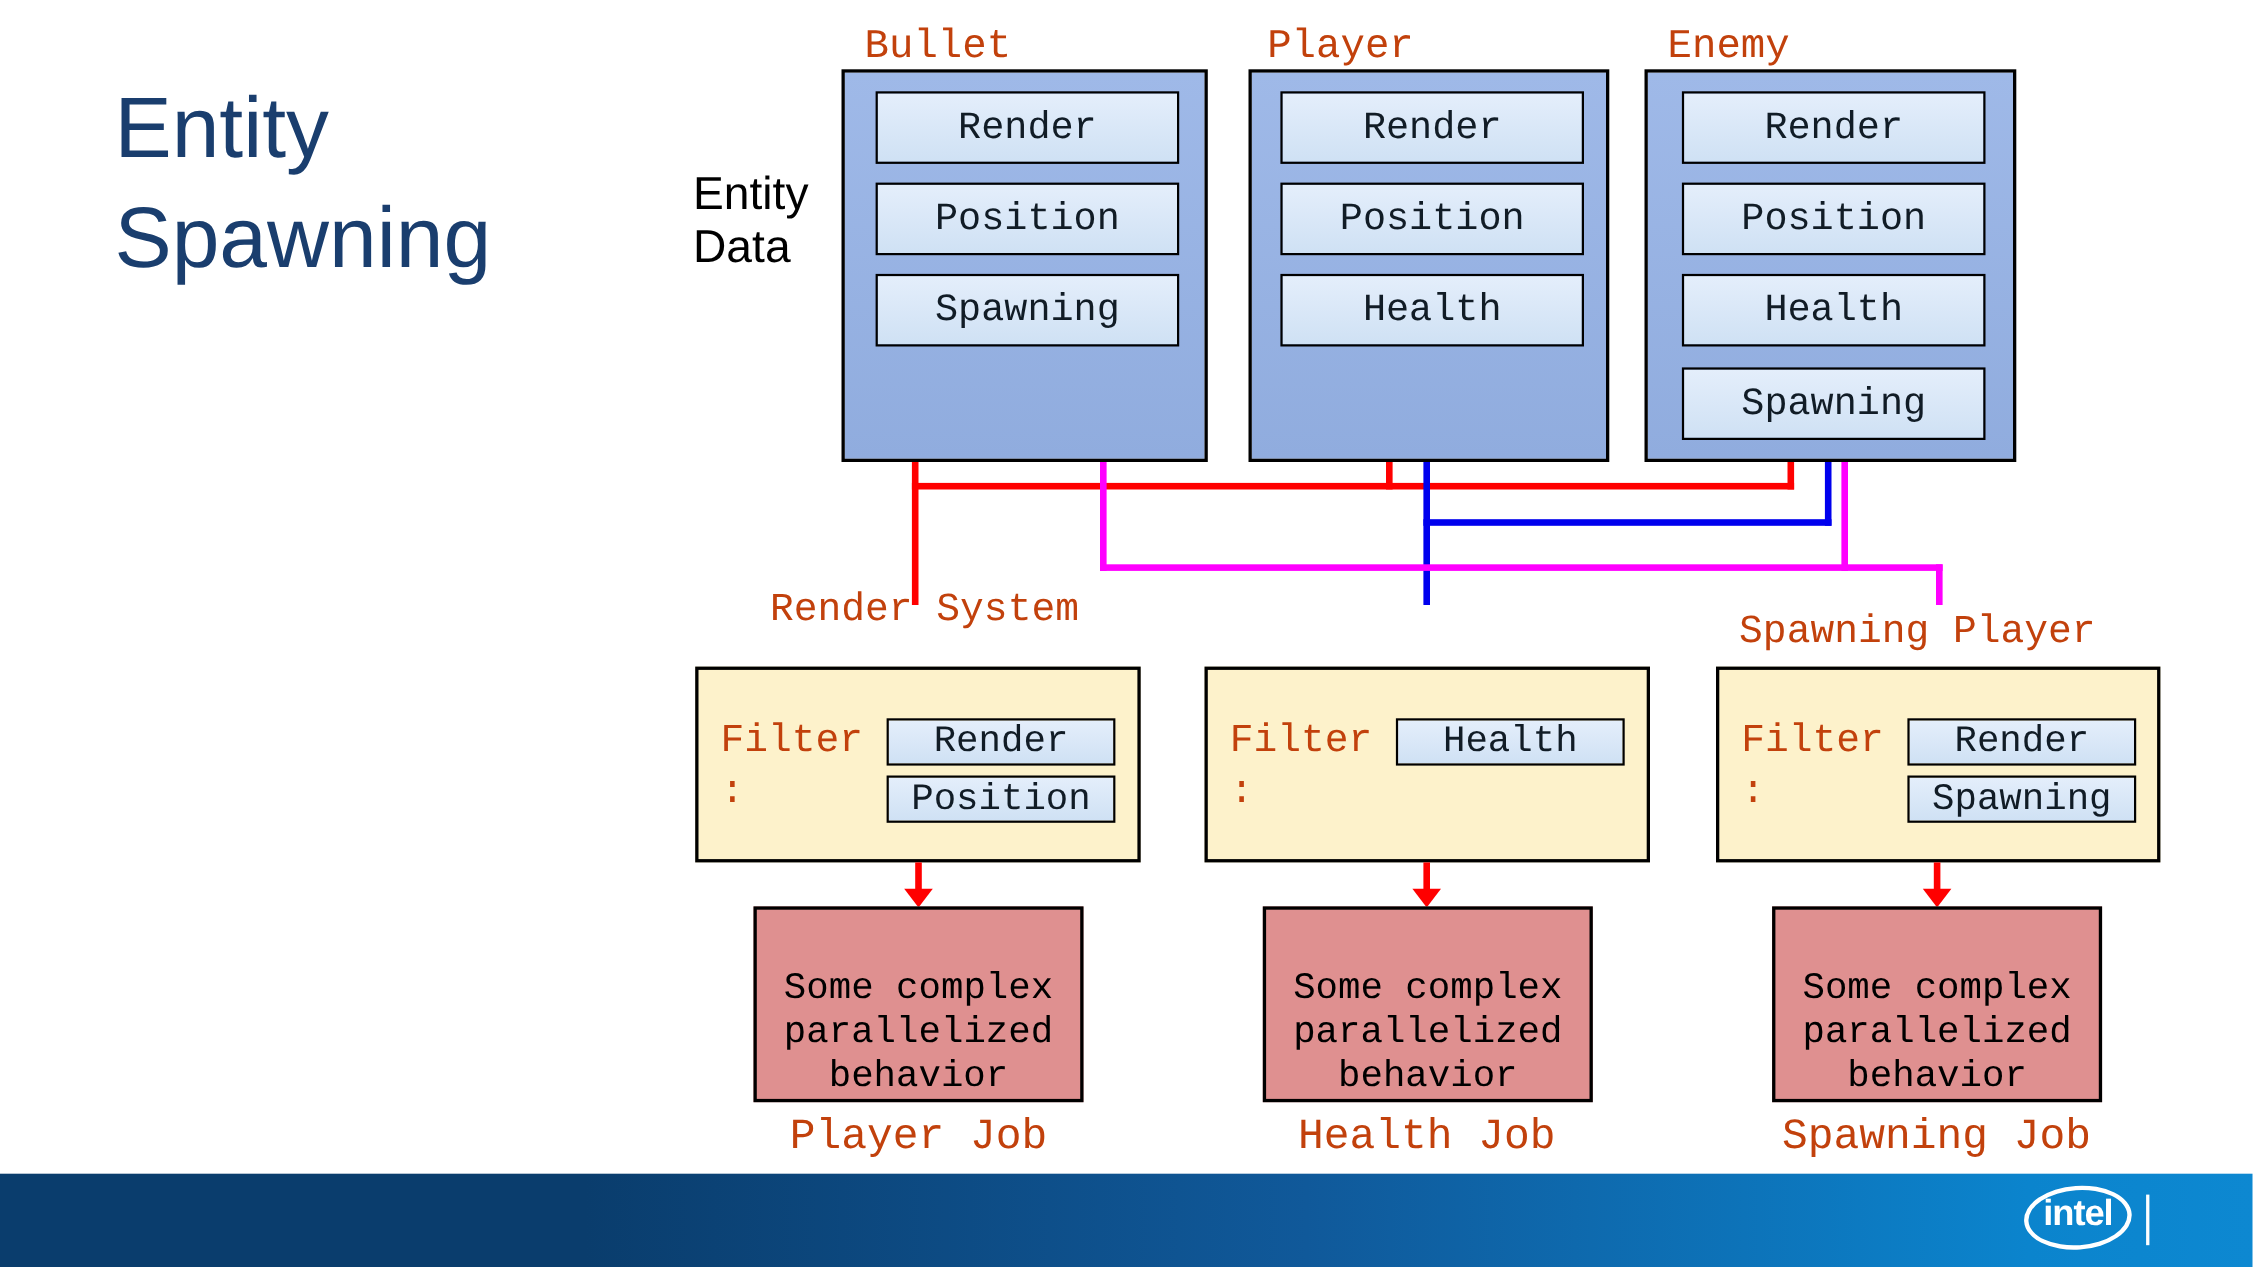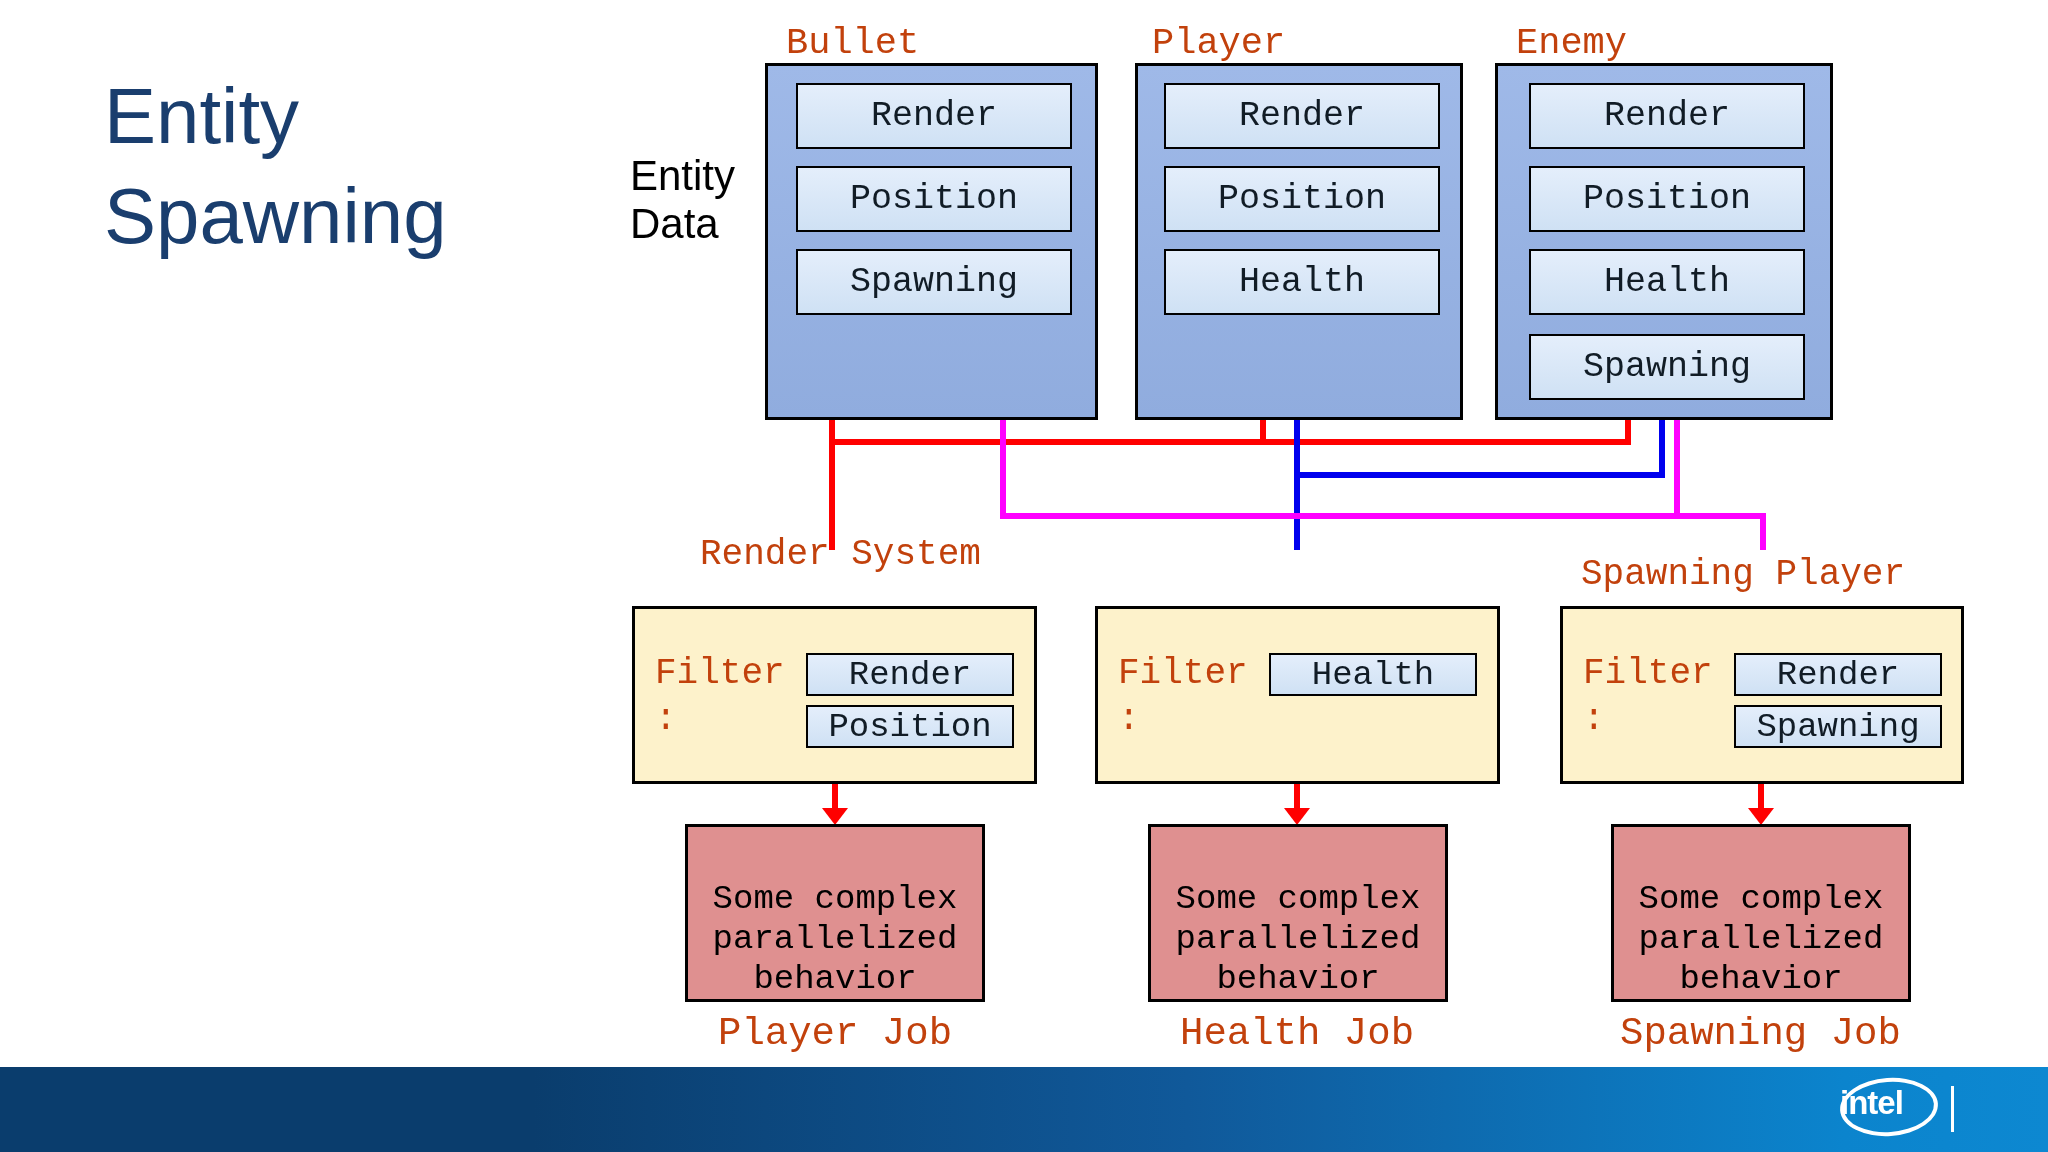--- a/index.html
+++ b/index.html
@@ -32,21 +32,21 @@
   .conn.magenta{background:#ff00ff;}
   .arrow-line{position:absolute;width:6px;background:#ff0000;}
   .arrow-head{position:absolute;width:0;height:0;border-left:13px solid transparent;
               border-right:13px solid transparent;border-top:17px solid #ff0000;}
   
   .footer-bar{position:absolute;left:0;top:1067px;width:2048px;height:85px;
               background:linear-gradient(90deg,#0a3d6d 0%,#0a3d6d 26%,#10599a 58%,#0b84cd 90%,#0d88d1 100%);}
   .intel-logo{position:absolute;left:1840px;top:1078px;width:98px;height:58px;}
   .intel-oval{position:absolute;left:0;top:0;width:98px;height:58px;border:4px solid #fff;
               border-radius:50%;box-sizing:border-box;transform:rotate(-4deg);}
-  .intel-text{position:absolute;left:0;top:6px;width:98px;text-align:left;color:#fff;
+  .intel-text{position:absolute;left:0;top:6px;width:98px;text-align:center;color:#fff;
               font-size:33px;font-weight:700;letter-spacing:-1px;font-family:"Liberation Sans",sans-serif;}
   .footer-sep{position:absolute;left:1951px;top:1086px;width:3px;height:46px;background:#fff;}
 </style>
 </head>
 <body>
 
 <div class="slide">
 
   <div style="position:absolute;left:104px;top:66px;">
     <div class="title-line">Entity</div>

